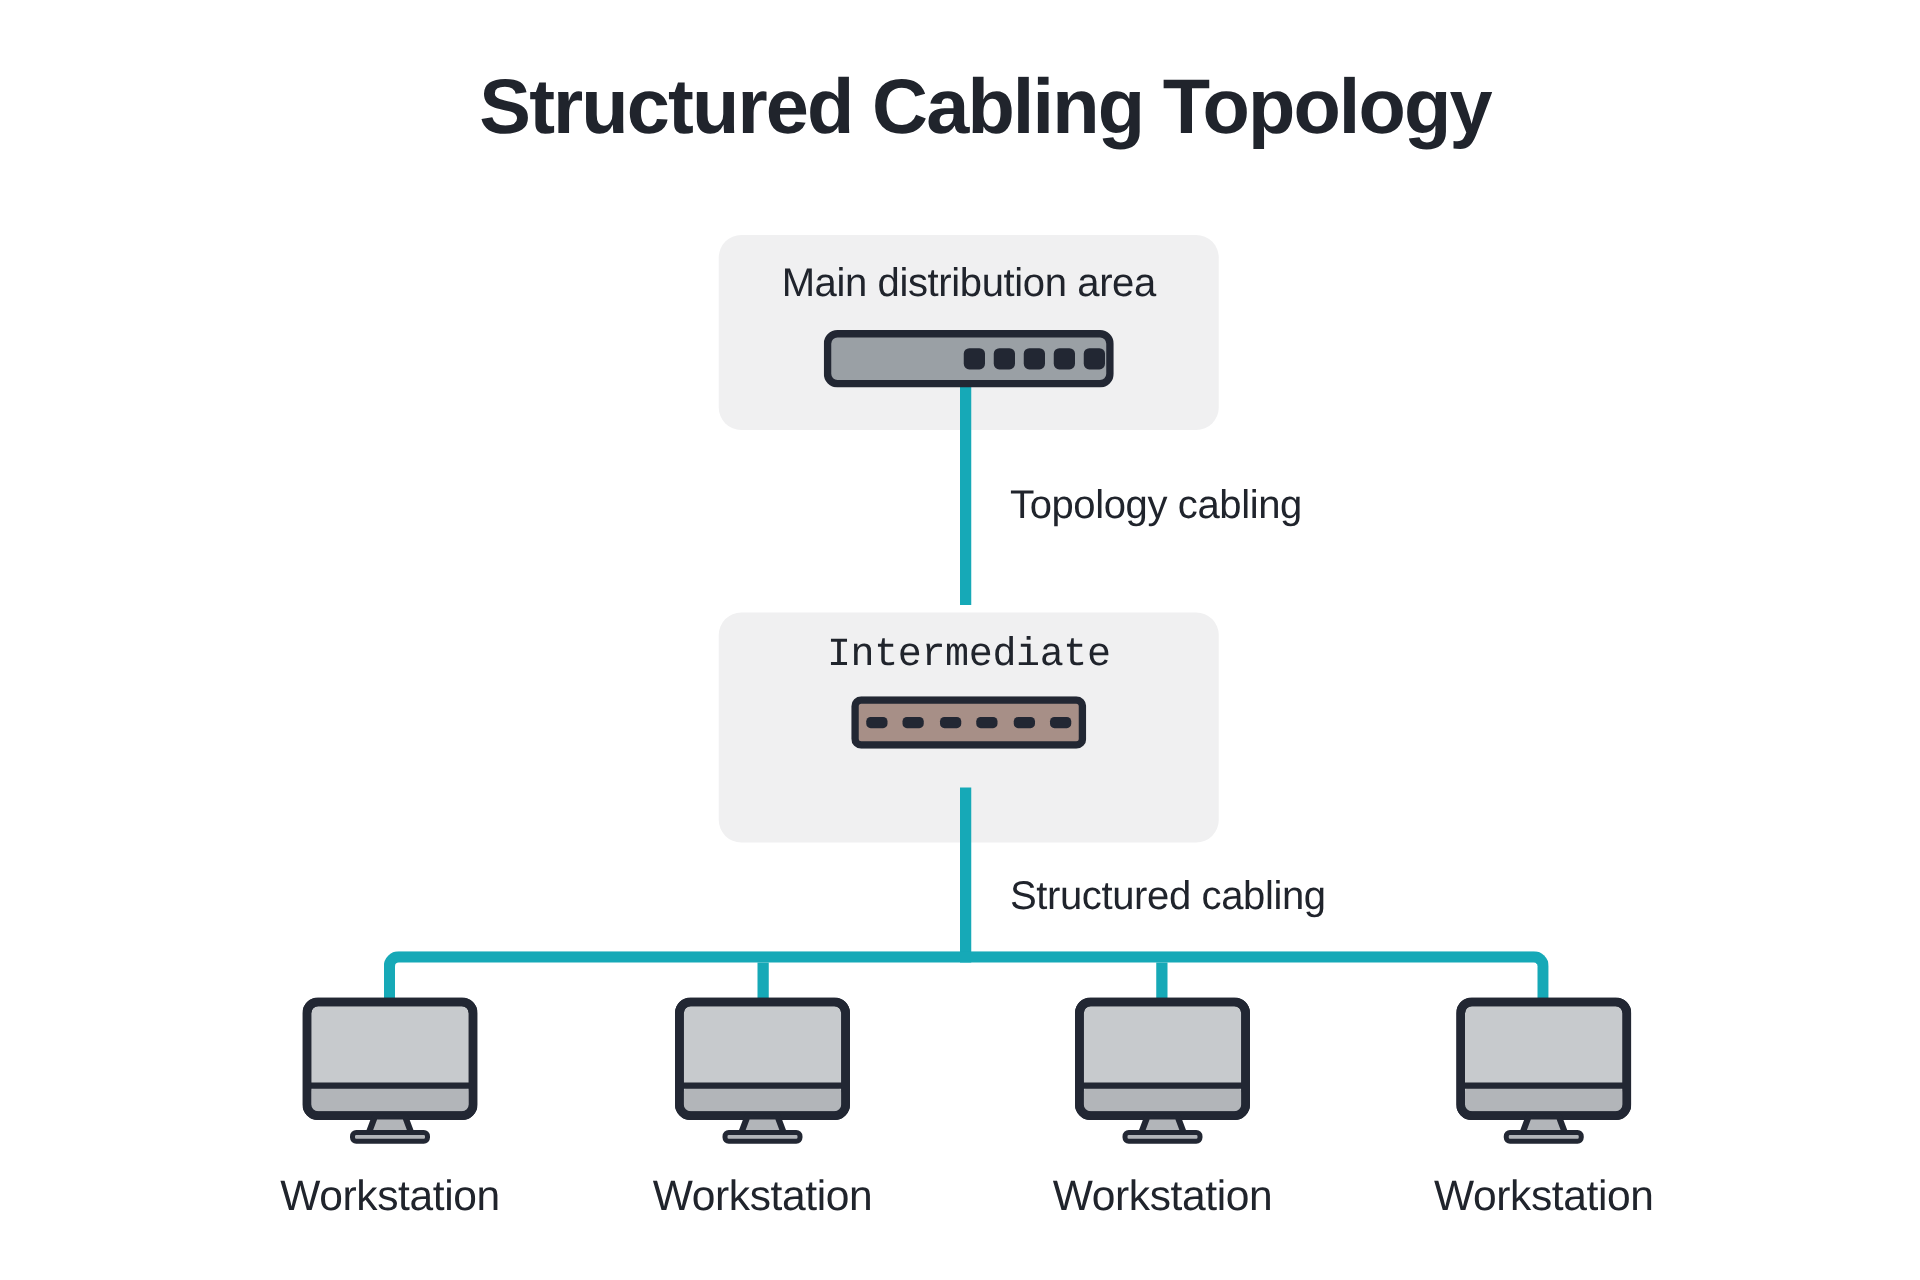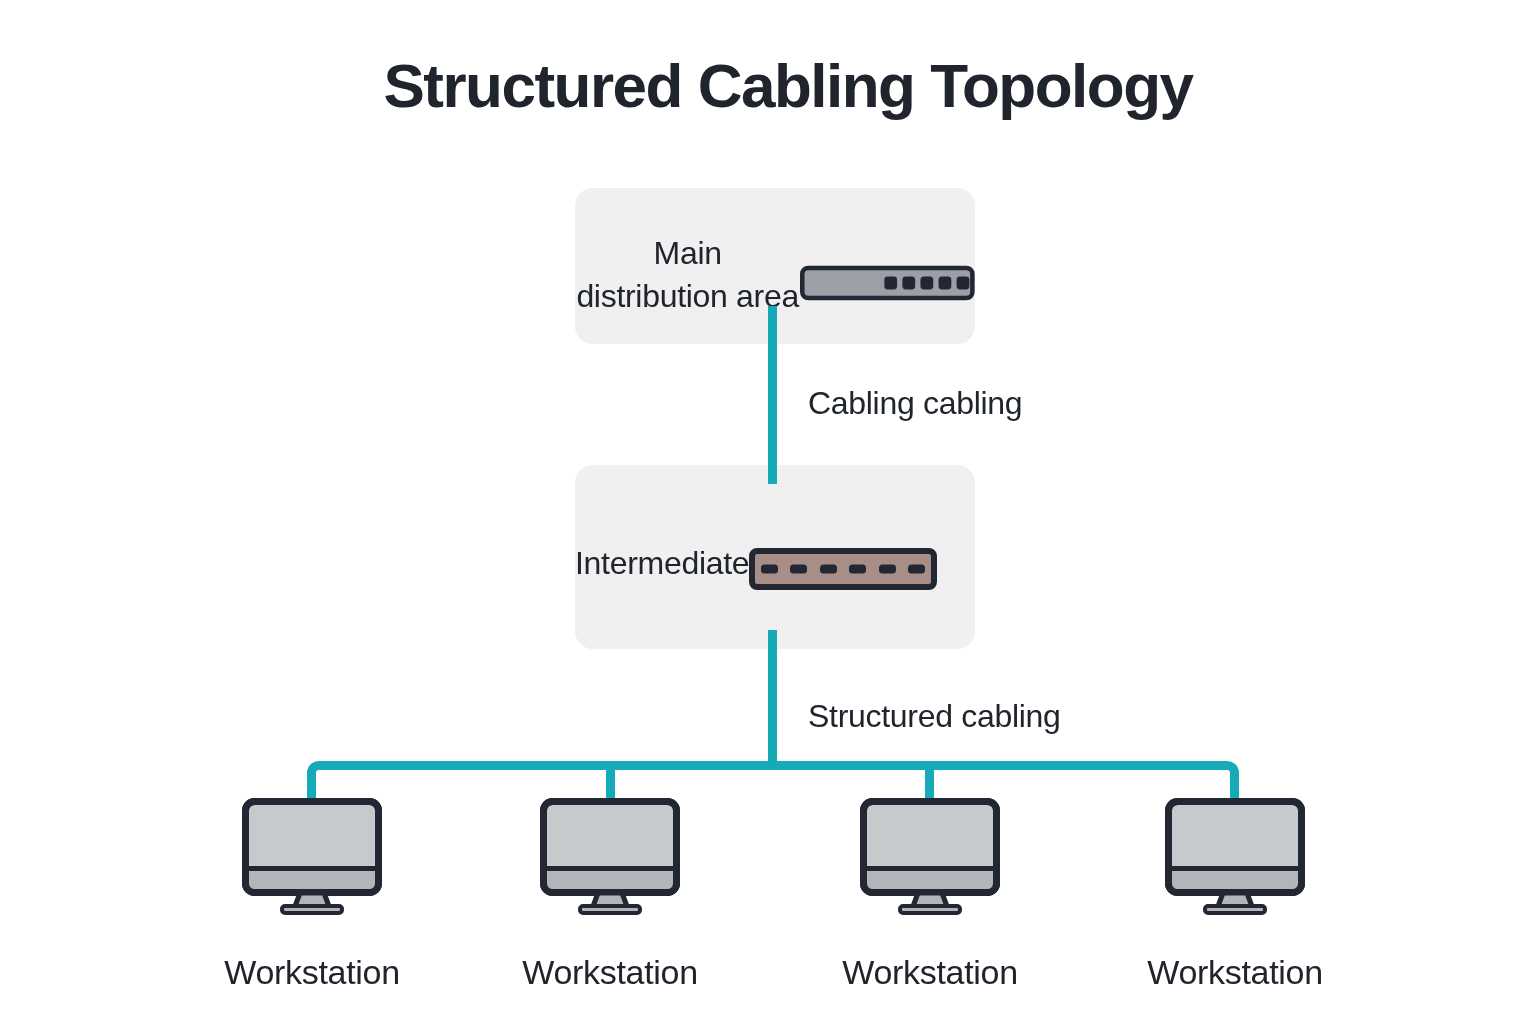--- a/index.html
+++ b/index.html
@@ -9,44 +9,44 @@
     font-family:"Liberation Sans", sans-serif;
     color:var(--text,#20242c);
     margin-left:20px;
   }
   .title {
     position:absolute; left:0; right:0; top:50px; margin:0;
     text-align:center; font-size:62px; font-weight:700; letter-spacing:-1.5px;
   }
   .node-box {
     position:absolute; left:555px; width:400px; background:var(--box-bg,#f0f0f1);
-    border-radius:18px; display:flex; flex-direction:row; align-items:center;
+    border-radius:18px; display:flex; flex-direction:column; align-items:center;
     box-sizing:border-box;
   }
   .mda-box { top:188px; height:156px; padding-top:17px; }
-  .idf-box { top:465px; height:184px; padding-top:12px; }
+  .idf-box { top:490px; height:184px; padding-top:12px;font-family:Liberation Mono, monospace; }
   .node-label { font-size:32px; font-weight:500; line-height:43px; text-align:center; letter-spacing:-0.3px; }
   .cable { position:absolute; width:9px; background:var(--cable,#16a9b7); z-index:1; }
   .cable-backbone { left:748px; top:306px; height:178px; }
   .cable-feed     { left:748px; top:630px; height:140px; }
   .bus {
     position:absolute; left:287px; top:761px; width:932px; height:39px;
     border:solid var(--cable,#16a9b7); border-width:9px 9px 0 9px;
     border-radius:12px 12px 0 0; box-sizing:border-box; z-index:1;
   }
   .drop { position:absolute; width:9px; height:30px; top:770px; background:var(--cable,#16a9b7); z-index:1; }
   .drop-2 { left:586px; }
   .drop-3 { left:905px; }
   .device-icon { position:relative; z-index:2; display:block; }
   .switch-icon { margin-top:16px; }
   .panel-icon  { margin-top:12px; }
   .link-label { position:absolute; font-size:32px; font-weight:500; letter-spacing:-0.3px; z-index:3; }
   .backbone-label   { left:788px; top:385px; }
   .horizontal-label { left:788px; top:698px; }
-  .workstation { position:absolute; top:798px; width:240px; display:flex; flex-direction:column; align-items:center; z-index:2;gap:15px; }
+  .workstation { position:absolute; top:798px; width:240px; display:flex; flex-direction:column; align-items:center; z-index:2; }
   .ws-1 { left:172px; } .ws-2 { left:470px; } .ws-3 { left:790px; } .ws-4 { left:1095px; }
   .ws-label { margin-top:22px; font-size:34px; font-weight:500; letter-spacing:-0.3px; white-space:nowrap; }
   
   .dev-chassis  { fill:var(--switch-fill,#9aa0a5); stroke:var(--stroke,#222733); stroke-width:6; }
   .panel-chassis{ fill:var(--panel-fill,#a78f87); stroke:var(--stroke,#222733); stroke-width:6; }
   .port { fill:var(--stroke,#222733); }
   .mon-body    { fill:var(--screen-fill,#c7cacd); stroke:var(--stroke,#222733); stroke-width:7; }
   .mon-body-rim{ fill:none; stroke:var(--stroke,#222733); stroke-width:7; }
   .mon-chin    { fill:var(--stand-fill,#b2b5b9); }
   .mon-divider { stroke:var(--stroke,#222733); stroke-width:5; }
@@ -84,21 +84,21 @@
       <rect class="port" x="159" y="16.5" width="17" height="9" rx="3.5"></rect>
     </svg>
   </div>
 
   <div class="cable cable-backbone"></div>
   <div class="cable cable-feed"></div>
   <div class="bus"></div>
   <div class="drop drop-2"></div>
   <div class="drop drop-3"></div>
 
-  <div class="link-label backbone-label">Cabling cabling</div>
+  <div class="link-label backbone-label">Topology cabling</div>
   <div class="link-label horizontal-label">Structured cabling</div>
 
   <div class="workstation ws-1">
     <svg class="device-icon" width="140" height="118" viewBox="0 0 140 118">
       <rect class="mon-body" x="3.5" y="3.5" width="133" height="91" rx="9"></rect>
       <rect class="mon-chin" x="7" y="72" width="126" height="19" rx="4"></rect>
       <line class="mon-divider" x1="4" y1="70.5" x2="136" y2="70.5"></line>
       <rect class="mon-body-rim" x="3.5" y="3.5" width="133" height="91" rx="9"></rect>
       <polygon class="mon-neck" points="58,95 82,95 88,111 52,111"></polygon>
       <rect class="mon-base" x="40" y="108" width="60" height="7" rx="3"></rect>

